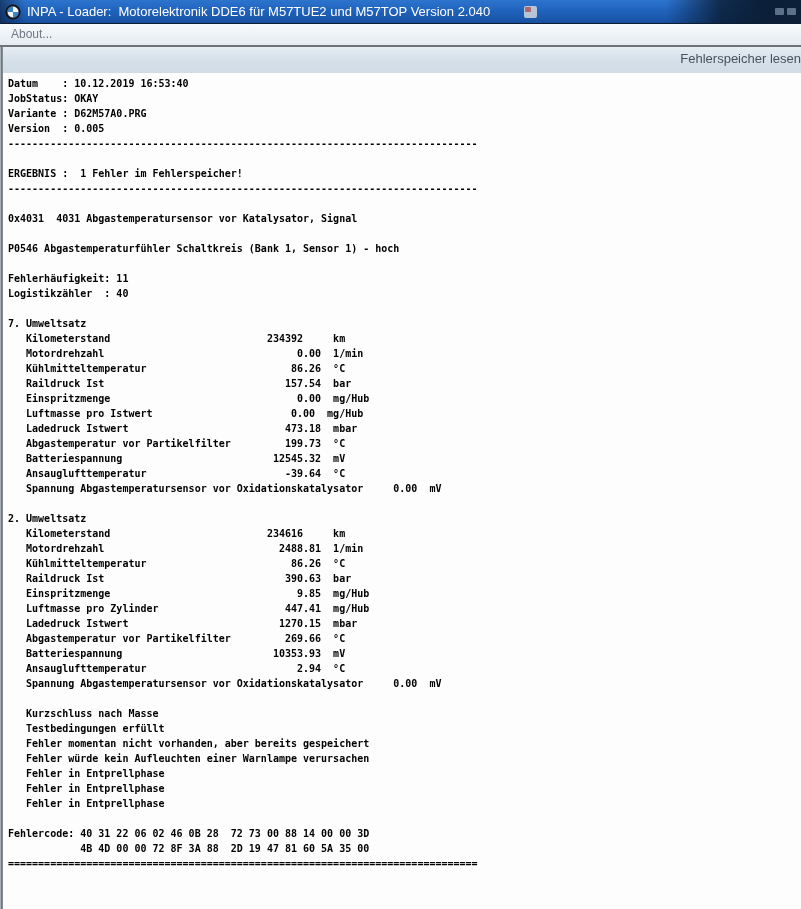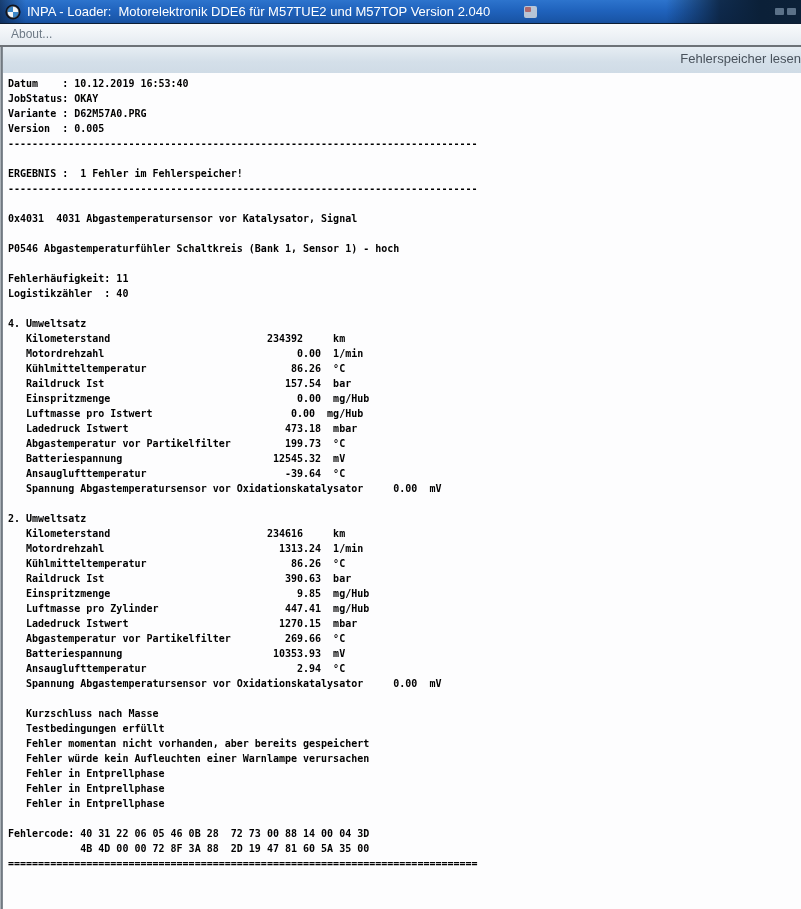--- a/index.html
+++ b/index.html
@@ -109,53 +109,53 @@
         <div class="ln">ERGEBNIS :  1 Fehler im Fehlerspeicher!</div>
         <div class="ln">------------------------------------------------------------------------------</div>
         <div class="ln">&nbsp;</div>
         <div class="ln">0x4031  4031 Abgastemperatursensor vor Katalysator, Signal</div>
         <div class="ln">&nbsp;</div>
         <div class="ln">P0546 Abgastemperaturfühler Schaltkreis (Bank 1, Sensor 1) - hoch</div>
         <div class="ln">&nbsp;</div>
         <div class="ln">Fehlerhäufigkeit: 11</div>
         <div class="ln">Logistikzähler  : 40</div>
         <div class="ln">&nbsp;</div>
-        <div class="ln">4. Umweltsatz</div>
+        <div class="ln">7. Umweltsatz</div>
         <div class="ln">   Kilometerstand                          234392     km</div>
         <div class="ln">   Motordrehzahl                                0.00  1/min</div>
         <div class="ln">   Kühlmitteltemperatur                        86.26  °C</div>
         <div class="ln">   Raildruck Ist                              157.54  bar</div>
         <div class="ln">   Einspritzmenge                               0.00  mg/Hub</div>
         <div class="ln">   Luftmasse pro Istwert                       0.00  mg/Hub</div>
         <div class="ln">   Ladedruck Istwert                          473.18  mbar</div>
         <div class="ln">   Abgastemperatur vor Partikelfilter         199.73  °C</div>
         <div class="ln">   Batteriespannung                         12545.32  mV</div>
         <div class="ln">   Ansauglufttemperatur                       -39.64  °C</div>
         <div class="ln">   Spannung Abgastemperatursensor vor Oxidationskatalysator     0.00  mV</div>
         <div class="ln">&nbsp;</div>
         <div class="ln">2. Umweltsatz</div>
         <div class="ln">   Kilometerstand                          234616     km</div>
-        <div class="ln">   Motordrehzahl                             1313.24  1/min</div>
+        <div class="ln">   Motordrehzahl                             2488.81  1/min</div>
         <div class="ln">   Kühlmitteltemperatur                        86.26  °C</div>
         <div class="ln">   Raildruck Ist                              390.63  bar</div>
         <div class="ln">   Einspritzmenge                               9.85  mg/Hub</div>
         <div class="ln">   Luftmasse pro Zylinder                     447.41  mg/Hub</div>
         <div class="ln">   Ladedruck Istwert                         1270.15  mbar</div>
         <div class="ln">   Abgastemperatur vor Partikelfilter         269.66  °C</div>
         <div class="ln">   Batteriespannung                         10353.93  mV</div>
         <div class="ln">   Ansauglufttemperatur                         2.94  °C</div>
         <div class="ln">   Spannung Abgastemperatursensor vor Oxidationskatalysator     0.00  mV</div>
         <div class="ln">&nbsp;</div>
         <div class="ln">   Kurzschluss nach Masse</div>
         <div class="ln">   Testbedingungen erfüllt</div>
         <div class="ln">   Fehler momentan nicht vorhanden, aber bereits gespeichert</div>
         <div class="ln">   Fehler würde kein Aufleuchten einer Warnlampe verursachen</div>
         <div class="ln">   Fehler in Entprellphase</div>
         <div class="ln">   Fehler in Entprellphase</div>
         <div class="ln">   Fehler in Entprellphase</div>
         <div class="ln">&nbsp;</div>
-        <div class="ln">Fehlercode: 40 31 22 06 05 46 0B 28  72 73 00 88 14 00 04 3D</div>
+        <div class="ln">Fehlercode: 40 31 22 06 02 46 0B 28  72 73 00 88 14 00 00 3D</div>
         <div class="ln">            4B 4D 00 00 72 8F 3A 88  2D 19 47 81 60 5A 35 00</div>
         <div class="ln">==============================================================================</div>
       </div>
   </div>
 
 </div>
 
 </body></html>

